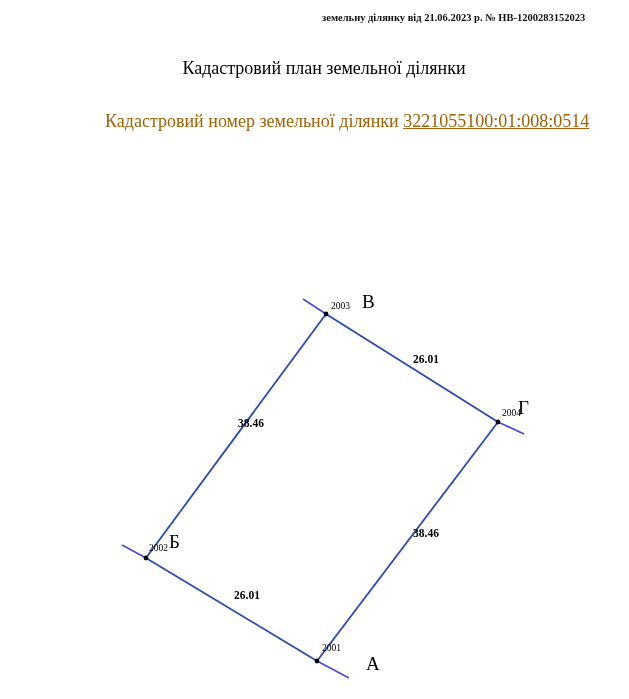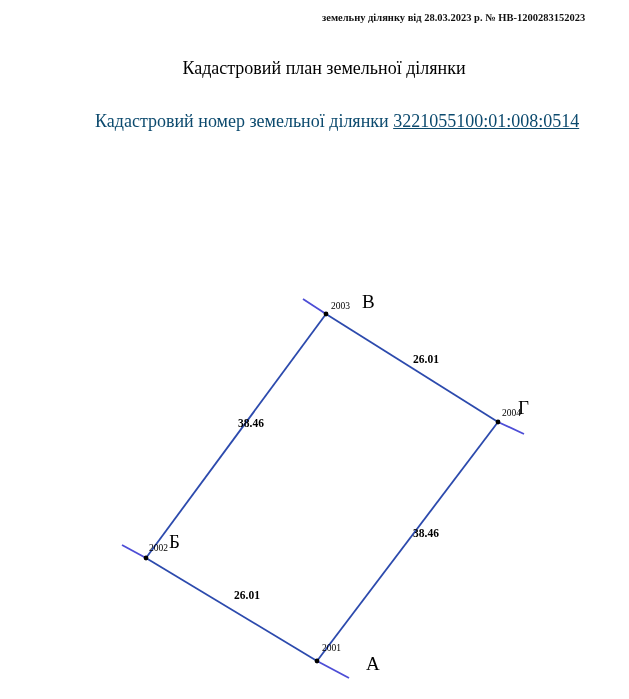--- a/index.html
+++ b/index.html
@@ -31,42 +31,42 @@
     top: 58px;
     width: 648px;
     margin: 0;
     text-align: center;
     font-size: 18px;
     font-weight: normal;
     color: #000000;
   }
   .cad-number-line {
     position: absolute;
-    left: 95px;
+    left: 105px;
     top: 111px;
     font-size: 18px;
-    color: #0c4a6e;
+    color: #a16207;
     white-space: nowrap;
   }
   .cad-number-line .underlined {
     text-decoration: underline;
   }
   .plan-svg {
     position: absolute;
     left: 0;
     top: 0;
   }
 </style>
 </head>
 <body>
 
 <div class="page">
 
   <div class="header-note">
-    <div>земельну ділянку від 28.03.2023 р. № НВ-1200283152023</div>
+    <div>земельну ділянку від 21.06.2023 р. № НВ-1200283152023</div>
   </div>
 
   <h1 class="doc-title">Кадастровий план земельної ділянки</h1>
 
   <div class="cad-number-line"><span>Кадастровий номер земельної ділянки </span><span class="underlined">3221055100:01:008:0514</span></div>
 
   <svg id="plan-svg" class="plan-svg" width="629" height="699" viewBox="0 0 629 699" xmlns="http://www.w3.org/2000/svg">
       <line x1="326" y1="314" x2="303" y2="299" stroke="#4d4dd6" stroke-width="1.8"></line>
       <line x1="498" y1="422" x2="524" y2="434" stroke="#4d4dd6" stroke-width="1.8"></line>
       <line x1="146" y1="558" x2="122" y2="545" stroke="#4d4dd6" stroke-width="1.8"></line>

